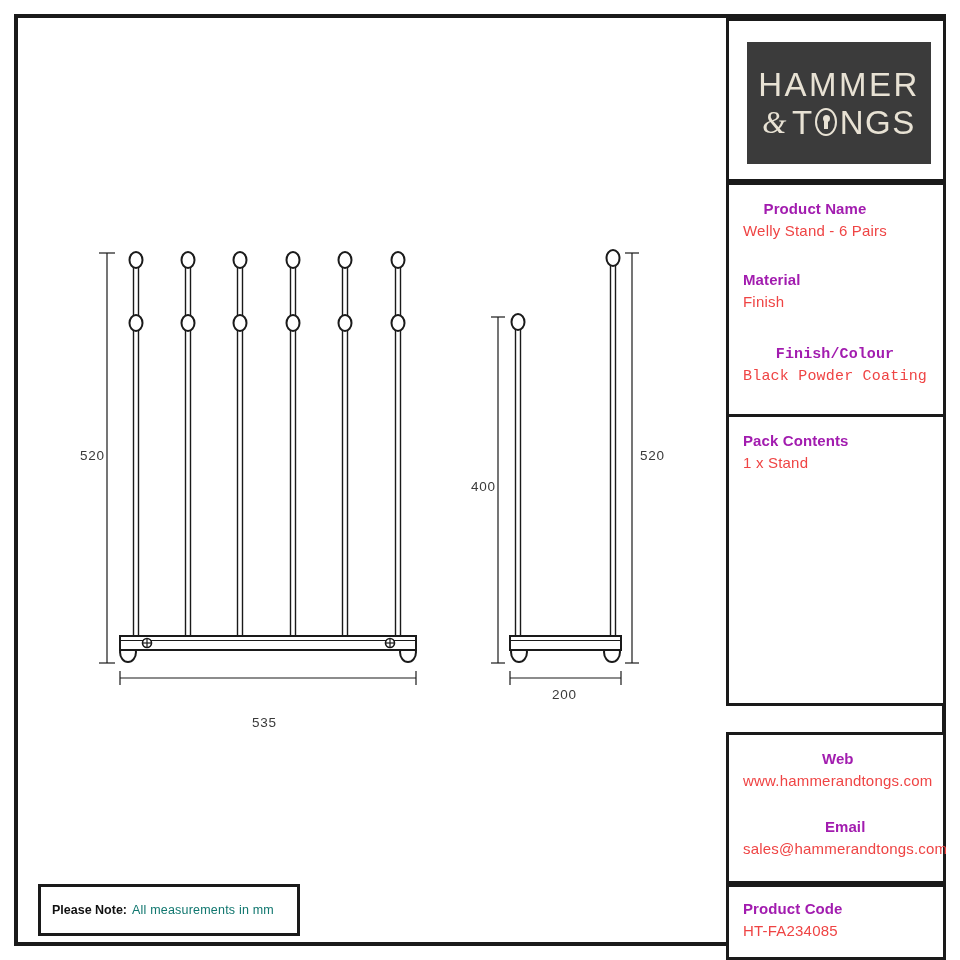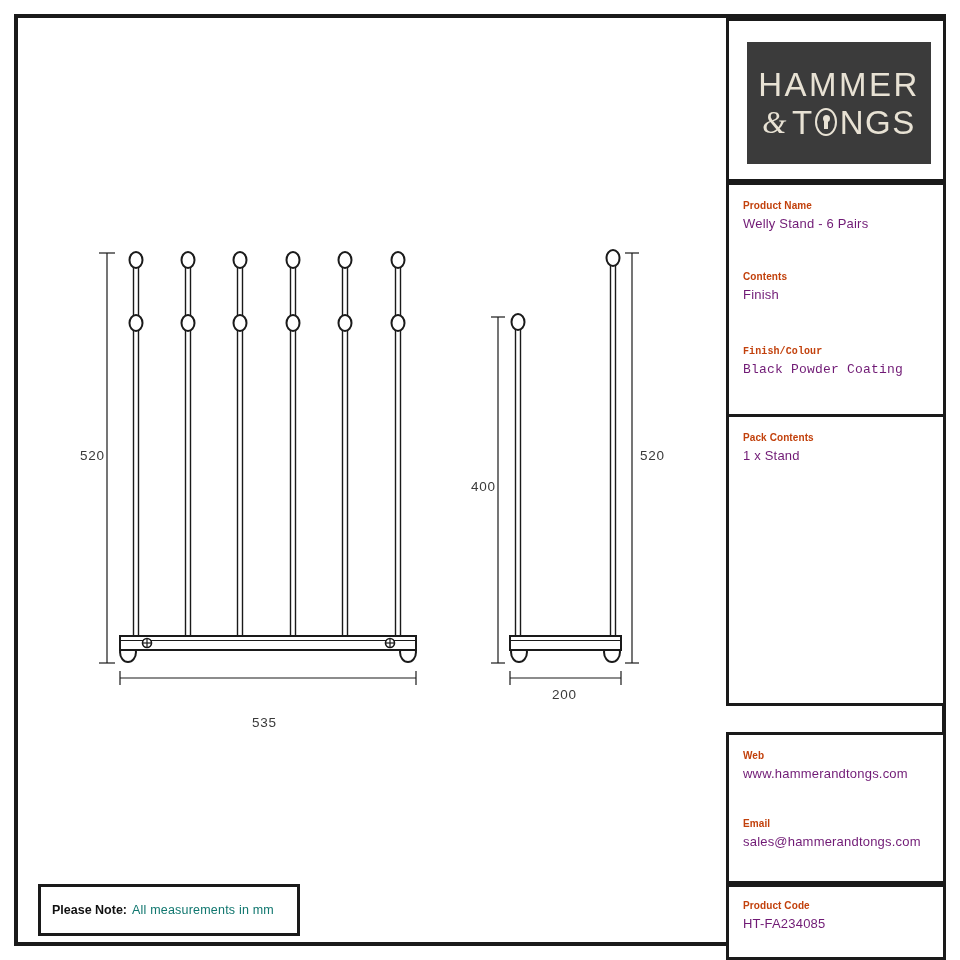--- a/index.html
+++ b/index.html
@@ -119,30 +119,31 @@
   .keyhole-o .kh-stem {
     position: absolute;
     left: 10.5px; top: 14px;
     width: 4px; height: 9px;
     background: #e8e2d4;
   }
 
   
   .field { position: absolute; left: 14px; }
   .field-label {
-    font-size: 10px;
+    font-size: 15px;
     font-weight: bold;
-    color: #c2410c;
+    color: #a21caf;
     letter-spacing: 0.1px;
     line-height: 1.2;
+    text-align: center;
   }
   .field-value {
-    font-size: 13px;
+    font-size: 15px;
     font-weight: 400;
-    color: #701a75;
+    color: #ef4444;
     letter-spacing: 0.2px;
     line-height: 1.25;
     margin-top: 4px;
   }
 
   
   #note-box {
     position: absolute;
     left: 20px;
     top: 884px;
@@ -337,21 +338,21 @@
         </div>
       </div>
     </div>
 
     <div class="info-block" id="block-specs">
       <div class="field" style="top:15px;">
         <div class="field-label">Product Name</div>
         <div class="field-value">Welly Stand - 6 Pairs</div>
       </div>
       <div class="field" style="top:86px;">
-        <div class="field-label">Contents</div>
+        <div class="field-label">Material</div>
         <div class="field-value">Finish</div>
       </div>
       <div class="field" style="top:161px;font-family:Liberation Mono, monospace;">
         <div class="field-label">Finish/Colour</div>
         <div class="field-value">Black Powder Coating</div>
       </div>
     </div>
 
     <div class="info-block" id="block-pack">
       <div class="field" style="top:15px;">

